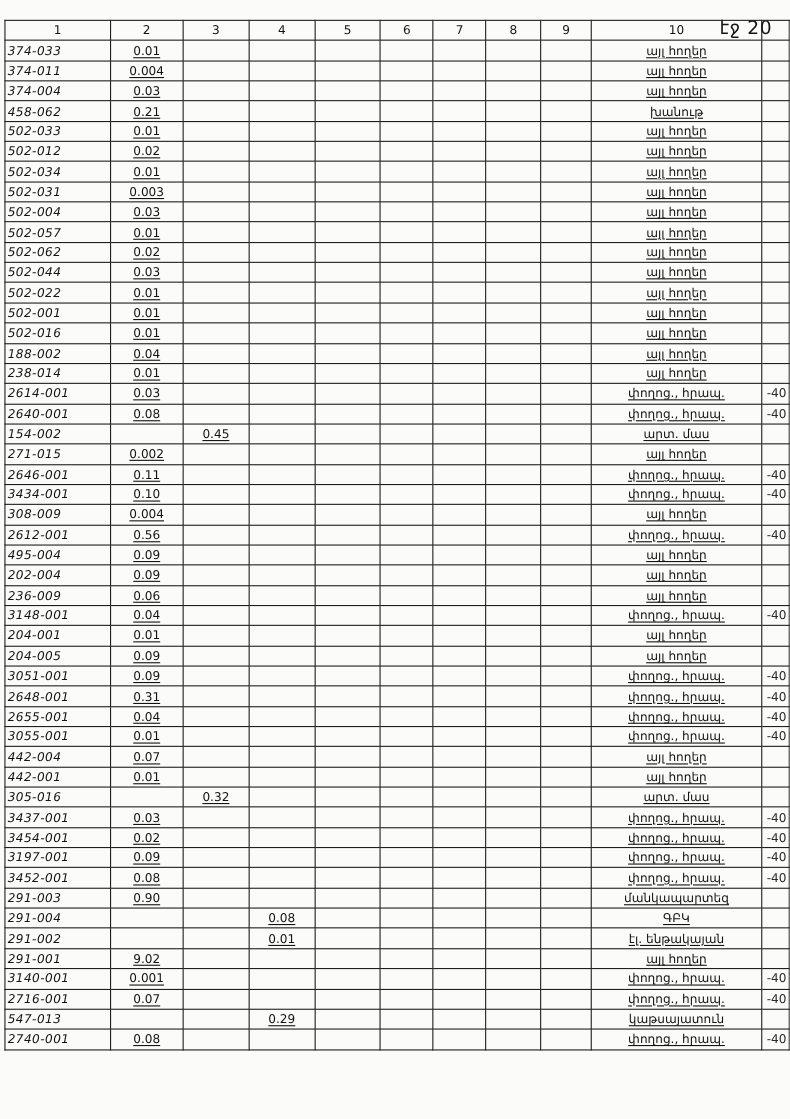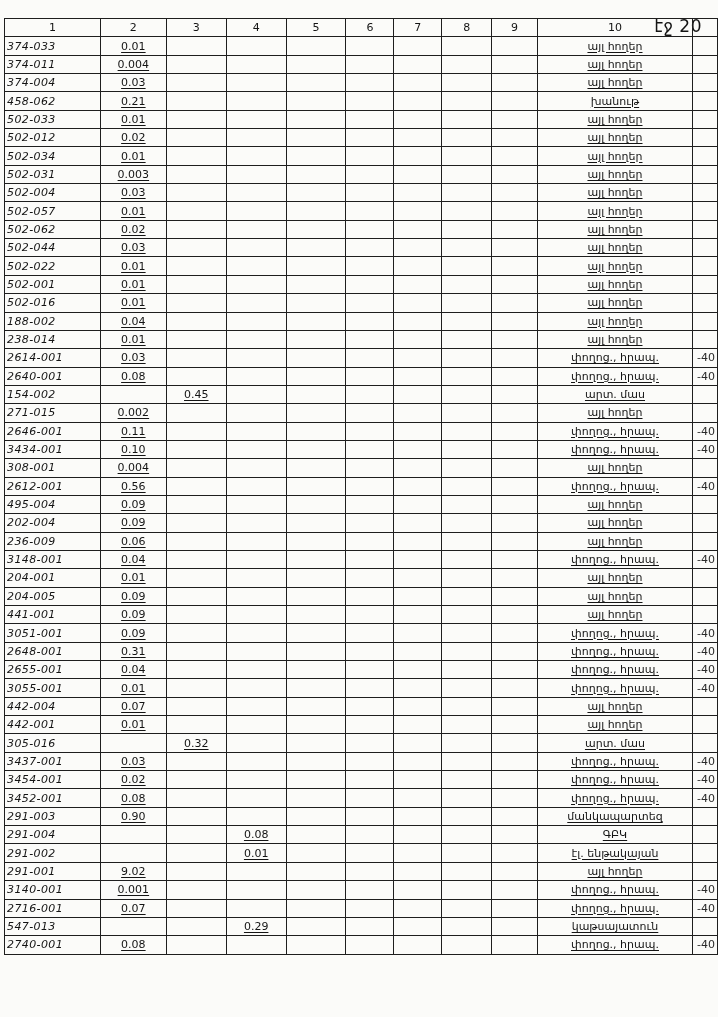--- a/index.html
+++ b/index.html
@@ -387,21 +387,21 @@
           <td class="c-num"></td>
           <td></td>
           <td></td>
           <td></td>
           <td></td>
           <td></td>
           <td class="c-use u">փողոց., հրապ.</td>
           <td class="c-note">-40</td>
         </tr>
         <tr>
-          <td class="c-code">308-001</td>
+          <td class="c-code">308-009</td>
           <td class="c-num u">0.004</td>
           <td class="c-num"></td>
           <td class="c-num"></td>
           <td></td>
           <td></td>
           <td></td>
           <td></td>
           <td></td>
           <td class="c-use u">այլ հողեր</td>
           <td class="c-note"></td>
@@ -491,33 +491,20 @@
           <td class="c-num"></td>
           <td></td>
           <td></td>
           <td></td>
           <td></td>
           <td></td>
           <td class="c-use u">այլ հողեր</td>
           <td class="c-note"></td>
         </tr>
         <tr>
-          <td class="c-code">441-001</td>
-          <td class="c-num u">0.09</td>
-          <td class="c-num"></td>
-          <td class="c-num"></td>
-          <td></td>
-          <td></td>
-          <td></td>
-          <td></td>
-          <td></td>
-          <td class="c-use u">այլ հողեր</td>
-          <td class="c-note"></td>
-        </tr>
-        <tr>
           <td class="c-code">3051-001</td>
           <td class="c-num u">0.09</td>
           <td class="c-num"></td>
           <td class="c-num"></td>
           <td></td>
           <td></td>
           <td></td>
           <td></td>
           <td></td>
           <td class="c-use u">փողոց., հրապ.</td>
@@ -610,20 +597,33 @@
           <td></td>
           <td></td>
           <td></td>
           <td></td>
           <td class="c-use u">փողոց., հրապ.</td>
           <td class="c-note">-40</td>
         </tr>
         <tr>
           <td class="c-code">3454-001</td>
           <td class="c-num u">0.02</td>
+          <td class="c-num"></td>
+          <td class="c-num"></td>
+          <td></td>
+          <td></td>
+          <td></td>
+          <td></td>
+          <td></td>
+          <td class="c-use u">փողոց., հրապ.</td>
+          <td class="c-note">-40</td>
+        </tr>
+        <tr>
+          <td class="c-code">3197-001</td>
+          <td class="c-num u">0.09</td>
           <td class="c-num"></td>
           <td class="c-num"></td>
           <td></td>
           <td></td>
           <td></td>
           <td></td>
           <td></td>
           <td class="c-use u">փողոց., հրապ.</td>
           <td class="c-note">-40</td>
         </tr>

